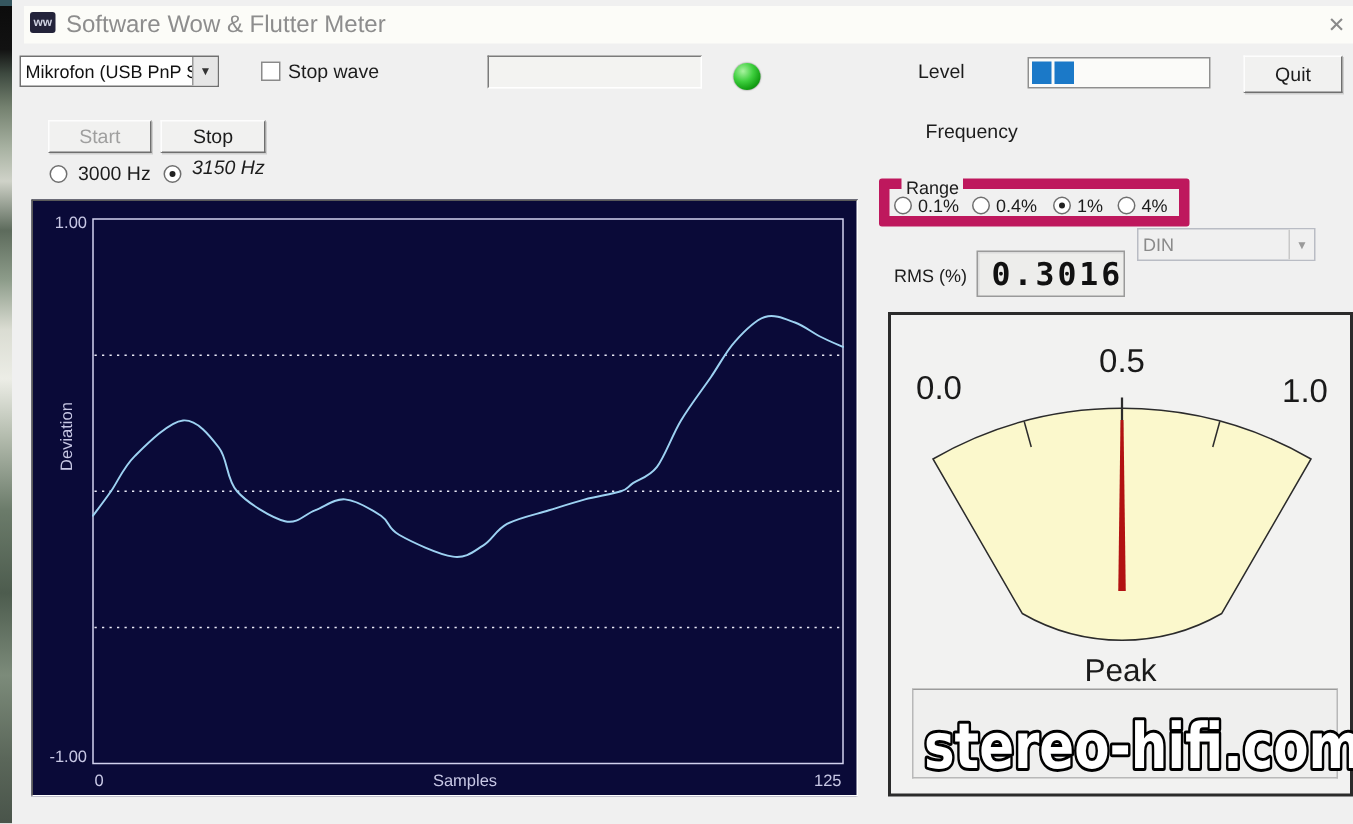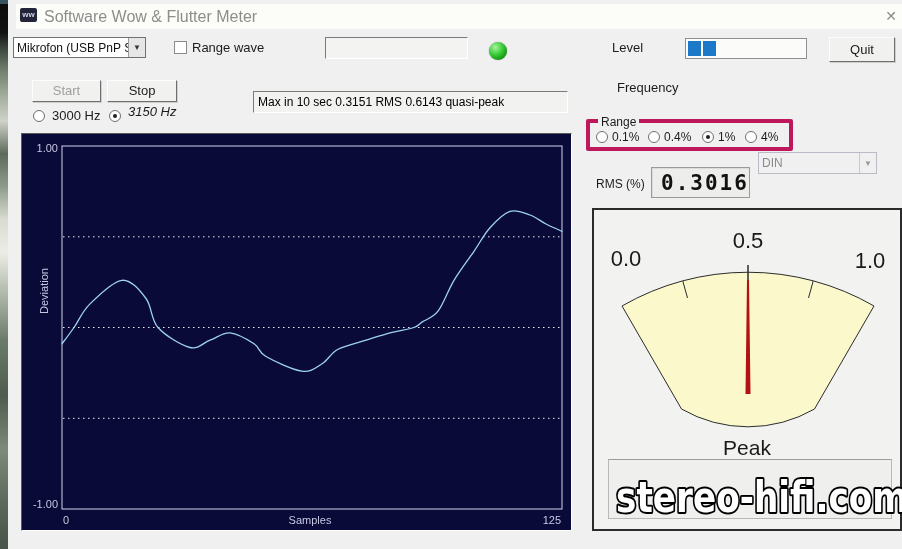--- a/index.html
+++ b/index.html
@@ -41,21 +41,21 @@
   .progress { position:absolute; background:#fbfbf9; border:1px solid #8f8f8f; }
   .progress .chunk { position:absolute; top:2px; width:13px; height:15px; }
 
   .btn3d { position:absolute; background:#f1f1f0; border:1px solid; border-color:#fdfdfd #6f6f6f #6f6f6f #fdfdfd; box-shadow:1px 1px 0 #cfcfcf;
     font-size:13px; color:#1c1c1c; text-align:center; }
   .btn3d.disabled { color:#9f9f9f; }
 
   .radio { position:absolute; width:12px; height:12px; border-radius:50%; background:#fff; border:1px solid #6f6f6f; }
   .radio.checked::after { content:""; position:absolute; left:3px; top:3px; width:4px; height:4px; border-radius:50%; background:#222; }
 
-  .groupbox { position:absolute; border:4px solid #be185d; border-radius:2px;text-align:center; }
+  .groupbox { position:absolute; border:7px solid #be185d; border-radius:2px;text-align:center; }
   .groupbox .legend { position:absolute; left:8px; top:-8px; background:#f0f0f0; padding:0 3px; font-size:12px; color:#1c1c1c; }
 
   .lcd { position:absolute; background:#ededeb; border:1px solid #9a9a9a; box-shadow:inset 1px 1px 0 #dcdcdc;
     font-family:"DejaVu Sans Mono", monospace; font-weight:bold; color:#111; display:flex; align-items:center; }
 
   .chart-panel { position:absolute; left:13px; top:133px; width:551px; height:398px; background:#0a0a38;
     border:1px solid; border-color:#5a5a5a #ffffff #ffffff #5a5a5a; }
   .chart-panel svg text { font-family:"Liberation Sans", sans-serif; font-size:11px; fill:#c7c7e4; }
   [data-name="chart-gridlines"] line { stroke:#eaeaf6; stroke-width:1; stroke-dasharray:1.5 3.5; }
 
@@ -79,35 +79,32 @@
       <div class="app-icon" data-name="app-icon">ww</div>
       <div class="title-text" data-name="window-title">Software Wow &amp; Flutter Meter</div>
       <div class="close-btn" data-name="close-button">✕</div>
     </div>
 
     <div class="combo" style="left:5px;top:37px;width:133px;height:21px;" data-name="input-device-combobox">
       <span class="txt" data-name="input-device-value">Mikrofon (USB PnP Sou</span>
       <span class="arrow-btn" data-name="chevron-down-icon">▼</span>
     </div>
     <div class="checkbox" style="left:166px;top:41px;" data-name="save-wave-checkbox"></div>
-    <div class="lbl" style="left:184px;top:40px;" data-name="save-wave-label">Range wave</div>
+    <div class="lbl" style="left:184px;top:40px;" data-name="save-wave-label">Stop wave</div>
     <div class="sunken" style="left:317px;top:37px;width:143px;height:22px;font-size:12px;" data-name="wave-filename-field"></div>
     <div class="led" style="left:481px;top:42px;" data-name="signal-led-icon"></div>
     <div class="lbl" style="left:604px;top:40px;" data-name="level-label">Level</div>
     <div class="progress" style="left:677px;top:38px;width:122px;height:21px;" data-name="level-progressbar">
       <span class="chunk" style="left:2px;background:#1b79c8;" data-name="level-chunk"></span>
       <span class="chunk" style="left:17px;background:#1b79c8;" data-name="level-chunk"></span>
     </div>
     <div class="btn3d" style="left:821px;top:37px;width:66px;height:25px;line-height:23px;" data-name="quit-button">Quit</div>
 
     <div class="btn3d disabled" style="left:24px;top:80px;width:69px;height:22px;line-height:20px;" data-name="start-button">Start</div>
     <div class="btn3d" style="left:99px;top:80px;width:70px;height:22px;line-height:20px;" data-name="stop-button">Stop</div>
-    <div class="sunken" style="left:245px;top:91px;width:315px;height:22px;display:flex;align-items:center;padding-left:4px;font-size:12px;background:#f2f2f0;" data-name="status-box">
-      <span data-name="status-text">Max in 10 sec 0.3151 RMS 0.6143 quasi-peak</span>
-    </div>
     <div class="lbl" style="left:609px;top:80px;" data-name="frequency-label">Frequency</div>
 
     <div class="radio" style="left:25px;top:110px;" data-name="radio-3000hz"></div>
     <div class="lbl" style="left:44px;top:108px;" data-name="radio-3000hz-label">3000 Hz</div>
     <div class="radio checked" style="left:101px;top:110px;" data-name="radio-3150hz"></div>
     <div class="lbl" style="left:120px;top:104px;font-style:italic;" data-name="radio-3150hz-label">3150 Hz</div>
 
     <div class="groupbox" style="left:578px;top:119px;width:207px;height:32px;" data-name="range-groupbox">
       <span class="legend" data-name="range-label">Range</span>
     </div>

